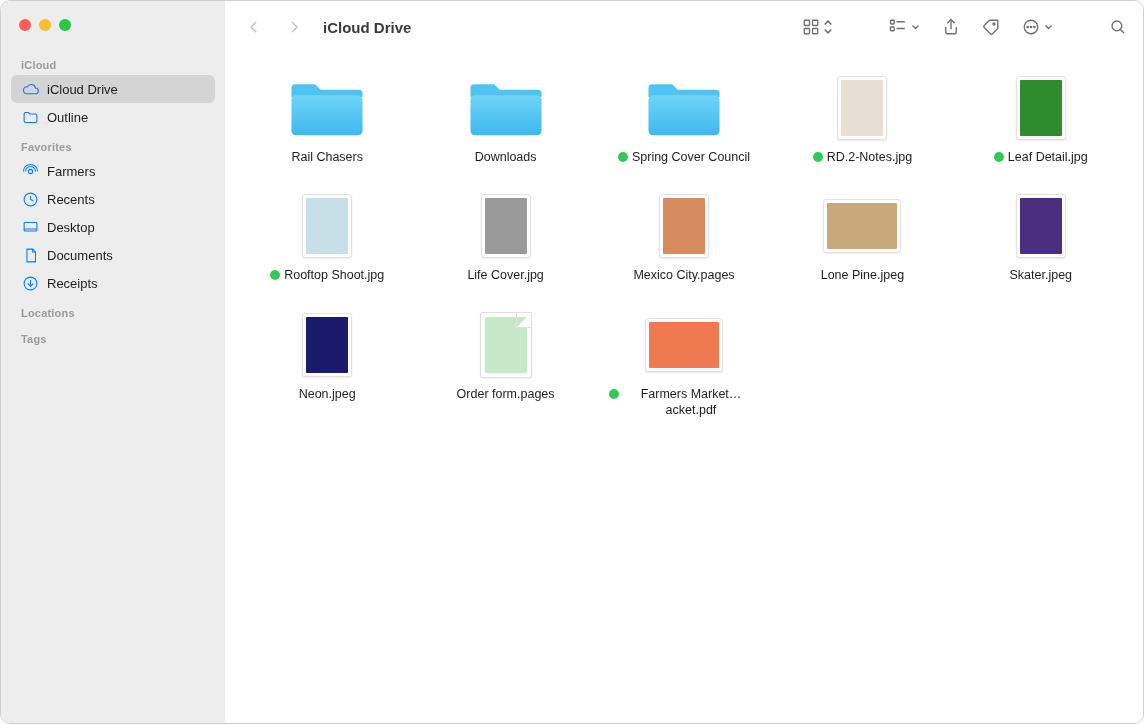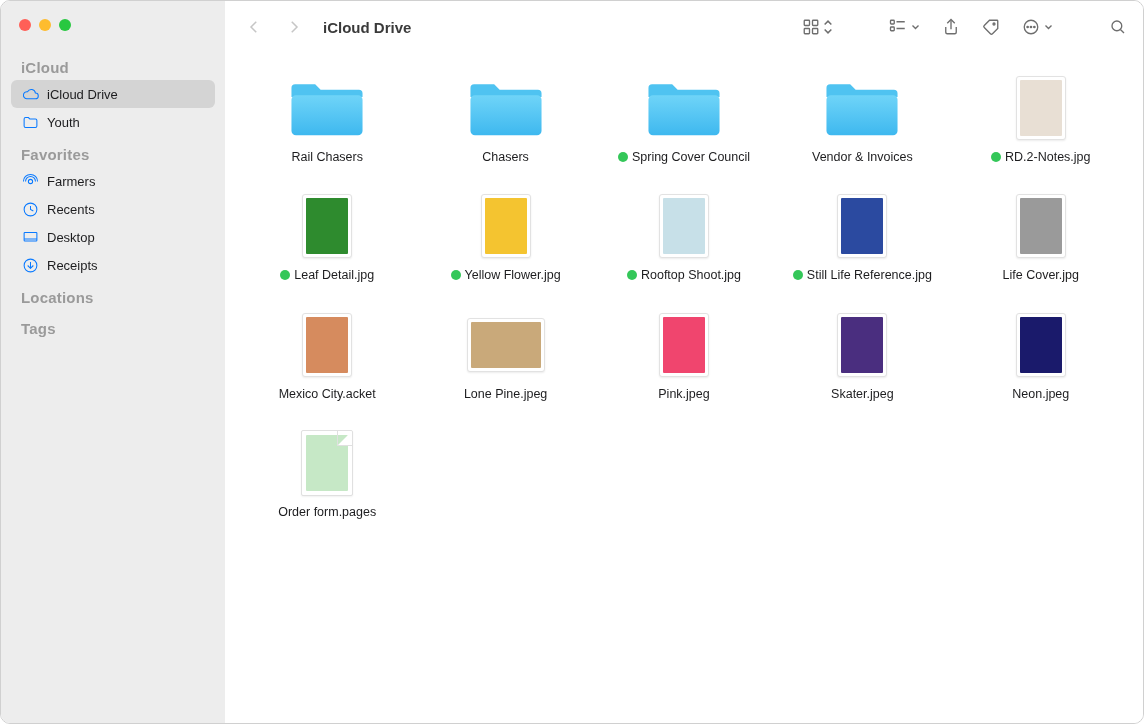--- a/index.html
+++ b/index.html
@@ -31,21 +31,21 @@
   padding: 8px 0 18px 18px;
 }
 .traffic-light {
   width: 12px; height: 12px; border-radius: 50%;
 }
 .tl-red { background: #ff5f57; }
 .tl-yellow { background: #febc2e; }
 .tl-green { background: #28c840; }
 .sb-header {
   color: #9a9a9a;
-  font-size: 15px;
+  font-size: 11px;
   font-weight: 600;
   padding: 10px 0 4px 20px;
   letter-spacing: 0.2px;
 }
 .sb-item {
   display: flex;
   align-items: center;
   gap: 8px;
   padding: 5px 10px;
   margin: 0 10px;
@@ -187,21 +187,21 @@
             </svg>
           </span>
           <span>iCloud Drive</span>
         </div>
         <div class="sb-item">
           <span class="sb-icon">
             <svg viewBox="0 0 24 24">
               <path d="M3 7a2 2 0 0 1 2-2h4l2 2h8a2 2 0 0 1 2 2v8a2 2 0 0 1-2 2H5a2 2 0 0 1-2-2Z"></path>
             </svg>
           </span>
-          <span>Youth</span>
+          <span>Outline</span>
         </div>
         <div class="sb-header">Favorites</div>
         <div class="sb-item">
           <span class="sb-icon">
             <svg viewBox="0 0 24 24">
               <circle cx="12" cy="12" r="3"></circle>
               <path d="M5 12a7 7 0 0 1 14 0"></path>
               <path d="M2 12a10 10 0 0 1 20 0"></path>
             </svg>
           </span>
@@ -217,20 +217,29 @@
           <span>Recents</span>
         </div>
         <div class="sb-item">
           <span class="sb-icon">
             <svg viewBox="0 0 24 24">
               <rect x="3" y="5" width="18" height="12" rx="1"></rect>
               <line x1="3" y1="14" x2="21" y2="14"></line>
             </svg>
           </span>
           <span>Desktop</span>
+        </div>
+        <div class="sb-item">
+          <span class="sb-icon">
+            <svg viewBox="0 0 24 24">
+              <path d="M7 3h8l4 4v14H7Z"></path>
+              <polyline points="15 3 15 7 19 7"></polyline>
+            </svg>
+          </span>
+          <span>Documents</span>
         </div>
         <div class="sb-item">
           <span class="sb-icon">
             <svg viewBox="0 0 24 24">
               <circle cx="12" cy="12" r="9"></circle>
               <polyline points="8 12 12 16 16 12"></polyline>
               <line x1="12" y1="7" x2="12" y2="16"></line>
             </svg>
           </span>
           <span>Receipts</span>
@@ -349,21 +358,21 @@
     <linearGradient id="fg" x1="0" y1="0" x2="0" y2="1">
       <stop offset="0" stop-color="#6fd4f8"></stop>
                     <stop offset="1" stop-color="#3eb8ef"></stop>
     </linearGradient>
   </defs>
   <path d="M6 14 a4 4 0 0 1 4-4 h22 l6 6 h42 a4 4 0 0 1 4 4 v4 H6 Z" fill="#4fc3f1"></path>
   <rect x="6" y="22" width="78" height="44" rx="5" fill="url(#fg)"></rect>
 </svg>
             </div>
             <div class="label-row">
-              <span class="item-label">Chasers</span>
+              <span class="item-label">Downloads</span>
             </div>
           </div>
           <div class="item">
             <div class="thumb folder-icon">
 <svg viewBox="0 0 90 72">
   <defs>
     <linearGradient id="fg" x1="0" y1="0" x2="0" y2="1">
       <stop offset="0" stop-color="#6fd4f8"></stop>
                     <stop offset="1" stop-color="#3eb8ef"></stop>
     </linearGradient>
@@ -371,37 +380,20 @@
   <path d="M6 14 a4 4 0 0 1 4-4 h22 l6 6 h42 a4 4 0 0 1 4 4 v4 H6 Z" fill="#4fc3f1"></path>
   <rect x="6" y="22" width="78" height="44" rx="5" fill="url(#fg)"></rect>
 </svg>
             </div>
             <div class="label-row">
               <span class="tag-dot tag-green"></span>
               <span class="item-label">Spring Cover Council</span>
             </div>
           </div>
           <div class="item">
-            <div class="thumb folder-icon">
-<svg viewBox="0 0 90 72">
-  <defs>
-    <linearGradient id="fg" x1="0" y1="0" x2="0" y2="1">
-      <stop offset="0" stop-color="#6fd4f8"></stop>
-                    <stop offset="1" stop-color="#3eb8ef"></stop>
-    </linearGradient>
-  </defs>
-  <path d="M6 14 a4 4 0 0 1 4-4 h22 l6 6 h42 a4 4 0 0 1 4 4 v4 H6 Z" fill="#4fc3f1"></path>
-  <rect x="6" y="22" width="78" height="44" rx="5" fill="url(#fg)"></rect>
-</svg>
-            </div>
-            <div class="label-row">
-              <span class="item-label">Vendor &amp; Invoices</span>
-            </div>
-          </div>
-          <div class="item">
             <div class="thumb">
               <div class="file-thumb portrait">
                 <div class="file-inner" style="background: rgb(232, 223, 212);"></div>
               </div>
             </div>
             <div class="label-row">
               <span class="tag-dot tag-green"></span>
               <span class="item-label">RD.2-Notes.jpg</span>
             </div>
           </div>
@@ -412,93 +404,61 @@
               </div>
             </div>
             <div class="label-row">
               <span class="tag-dot tag-green"></span>
               <span class="item-label">Leaf Detail.jpg</span>
             </div>
           </div>
           <div class="item">
             <div class="thumb">
               <div class="file-thumb portrait">
-                <div class="file-inner" style="background: rgb(244, 196, 48);"></div>
-              </div>
-            </div>
-            <div class="label-row">
-              <span class="tag-dot tag-green"></span>
-              <span class="item-label">Yellow Flower.jpg</span>
-            </div>
-          </div>
-          <div class="item">
-            <div class="thumb">
-              <div class="file-thumb portrait">
                 <div class="file-inner" style="background: rgb(199, 224, 232);"></div>
               </div>
             </div>
             <div class="label-row">
               <span class="tag-dot tag-green"></span>
               <span class="item-label">Rooftop Shoot.jpg</span>
             </div>
           </div>
           <div class="item">
             <div class="thumb">
               <div class="file-thumb portrait">
-                <div class="file-inner" style="background: rgb(43, 74, 160);"></div>
-              </div>
-            </div>
-            <div class="label-row">
-              <span class="tag-dot tag-green"></span>
-              <span class="item-label">Still Life Reference.jpg</span>
-            </div>
-          </div>
-          <div class="item">
-            <div class="thumb">
-              <div class="file-thumb portrait">
                 <div class="file-inner" style="background: rgb(154, 154, 154);"></div>
               </div>
             </div>
             <div class="label-row">
               <span class="item-label">Life Cover.jpg</span>
             </div>
           </div>
           <div class="item">
             <div class="thumb">
               <div class="file-thumb portrait">
                 <div class="file-inner" style="background: rgb(214, 139, 94);"></div>
               </div>
             </div>
             <div class="label-row">
-              <span class="item-label">Mexico City.acket</span>
+              <span class="item-label">Mexico City.pages</span>
             </div>
           </div>
           <div class="item">
             <div class="thumb">
               <div class="file-thumb landscape">
                 <div class="file-inner" style="background: rgb(201, 169, 122);"></div>
               </div>
             </div>
             <div class="label-row">
               <span class="item-label">Lone Pine.jpeg</span>
             </div>
           </div>
           <div class="item">
             <div class="thumb">
               <div class="file-thumb portrait">
-                <div class="file-inner" style="background: rgb(240, 69, 110);"></div>
-              </div>
-            </div>
-            <div class="label-row">
-              <span class="item-label">Pink.jpeg</span>
-            </div>
-          </div>
-          <div class="item">
-            <div class="thumb">
-              <div class="file-thumb portrait">
                 <div class="file-inner" style="background: rgb(74, 46, 127);"></div>
               </div>
             </div>
             <div class="label-row">
               <span class="item-label">Skater.jpeg</span>
             </div>
           </div>
           <div class="item">
             <div class="thumb">
               <div class="file-thumb portrait">
@@ -510,18 +470,29 @@
             </div>
           </div>
           <div class="item">
             <div class="thumb">
               <div class="doc-thumb">
                 <div class="doc-body" style="background: rgb(198, 232, 198);"></div>
               </div>
             </div>
             <div class="label-row">
               <span class="item-label">Order form.pages</span>
+            </div>
+          </div>
+          <div class="item">
+            <div class="thumb">
+              <div class="file-thumb landscape">
+                <div class="file-inner" style="background: rgb(239, 122, 82);"></div>
+              </div>
+            </div>
+            <div class="label-row">
+              <span class="tag-dot tag-green"></span>
+              <span class="item-label">Farmers Market…acket.pdf</span>
             </div>
           </div>
         </div>
     </div>
   </div>
 </div>
 
 </body></html>

